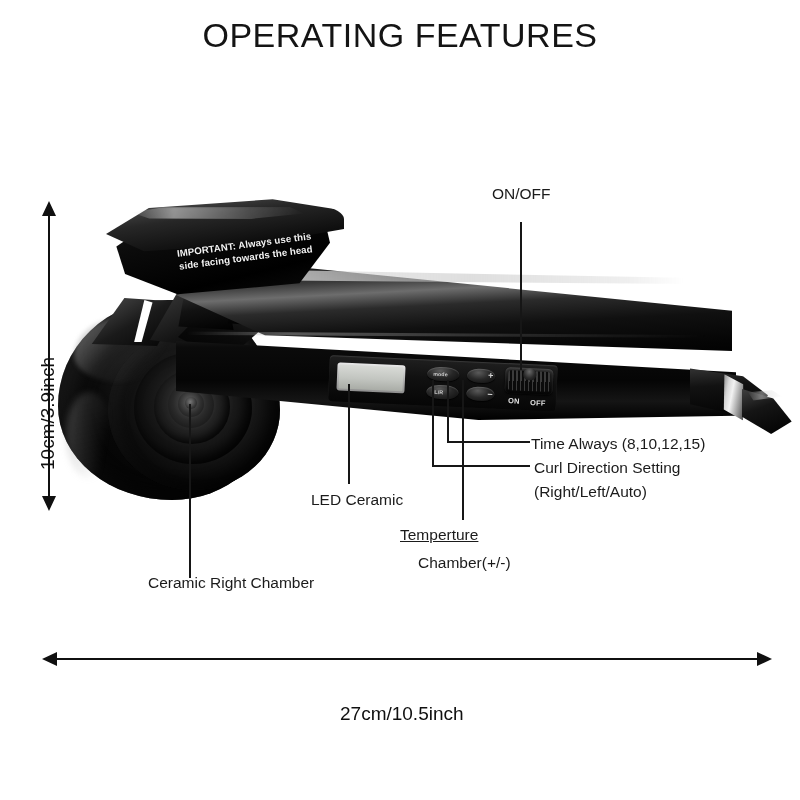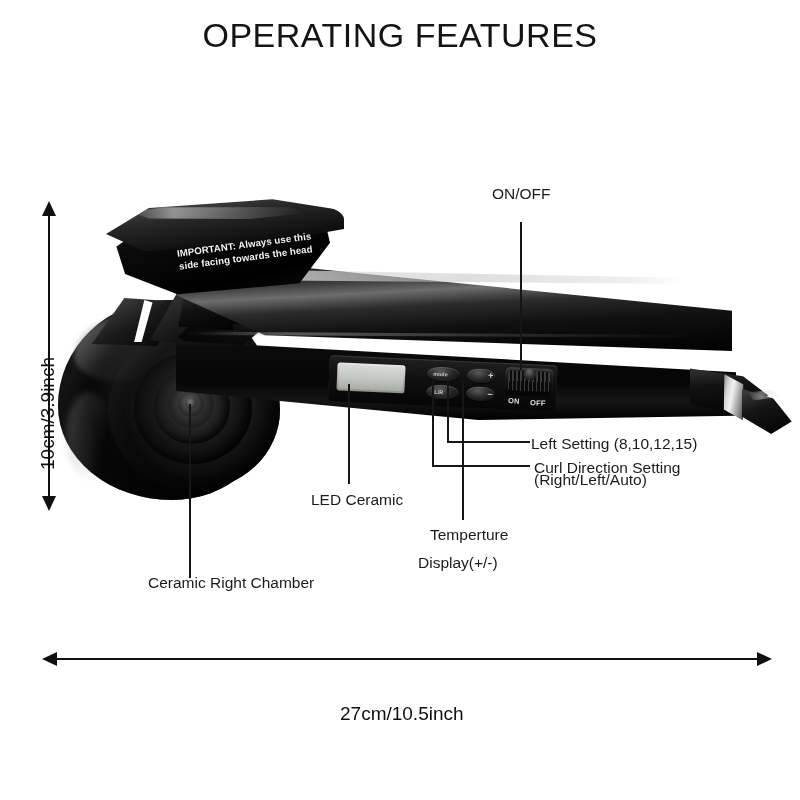--- a/index.html
+++ b/index.html
@@ -460,34 +460,34 @@
   </div>
 
   <div>
     <div class="lbl" style="left:492px; top:183px;">ON/OFF</div>
     <div class="ln-v" style="left:520px; top:222px; height:148px;"></div>
   </div>
 
   <div>
     <div class="ln-v" style="left:447px; top:380px; height:62px;"></div>
     <div class="ln-h" style="left:447px; top:441px; width:83px;"></div>
-    <div class="lbl" style="left:531px; top:433px;">Left Setting (8,10,12,15)</div>
+    <div class="lbl" style="left:531px; top:433px;">Time Always (8,10,12,15)</div>
   </div>
 
   <div>
     <div class="ln-v" style="left:432px; top:380px; height:86px;"></div>
     <div class="ln-h" style="left:432px; top:465px; width:98px;"></div>
     <div class="lbl" style="left:534px; top:457px;">Curl Direction Setting</div>
-    <div class="lbl" style="left:534px; top:469px;text-align:right;">(Right/Left/Auto)</div>
+    <div class="lbl" style="left:534px; top:481px;text-align:right;">(Right/Left/Auto)</div>
   </div>
 
   <div>
     <div class="ln-v" style="left:462px; top:380px; height:140px;"></div>
-    <div class="lbl" style="left:430px; top:524px;">Temperture</div>
-    <div class="lbl" style="left:418px; top:552px;">Display(+/-)</div>
+    <div class="lbl" style="left:400px; top:524px;text-decoration:underline;">Temperture</div>
+    <div class="lbl" style="left:418px; top:552px;">Chamber(+/-)</div>
   </div>
 
   <div>
     <div class="ln-v" style="left:348px; top:384px; height:100px;"></div>
     <div class="lbl" style="left:311px; top:489px;">LED Ceramic</div>
   </div>
 
   <div>
     <div class="ln-v" style="left:189px; top:404px; height:174px;"></div>
     <div class="lbl" style="left:148px; top:572px;">Ceramic Right Chamber</div>

